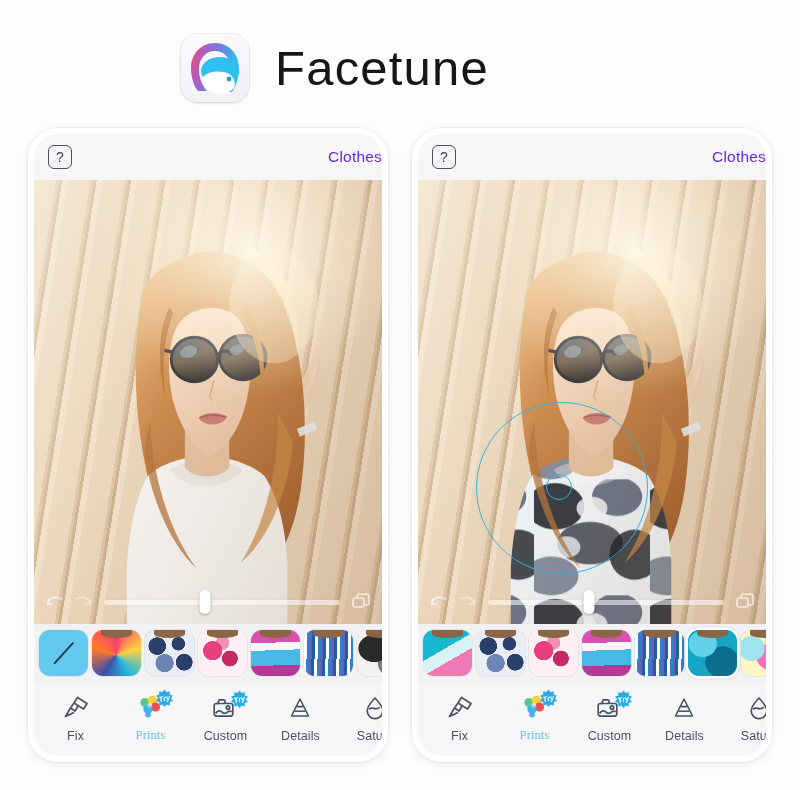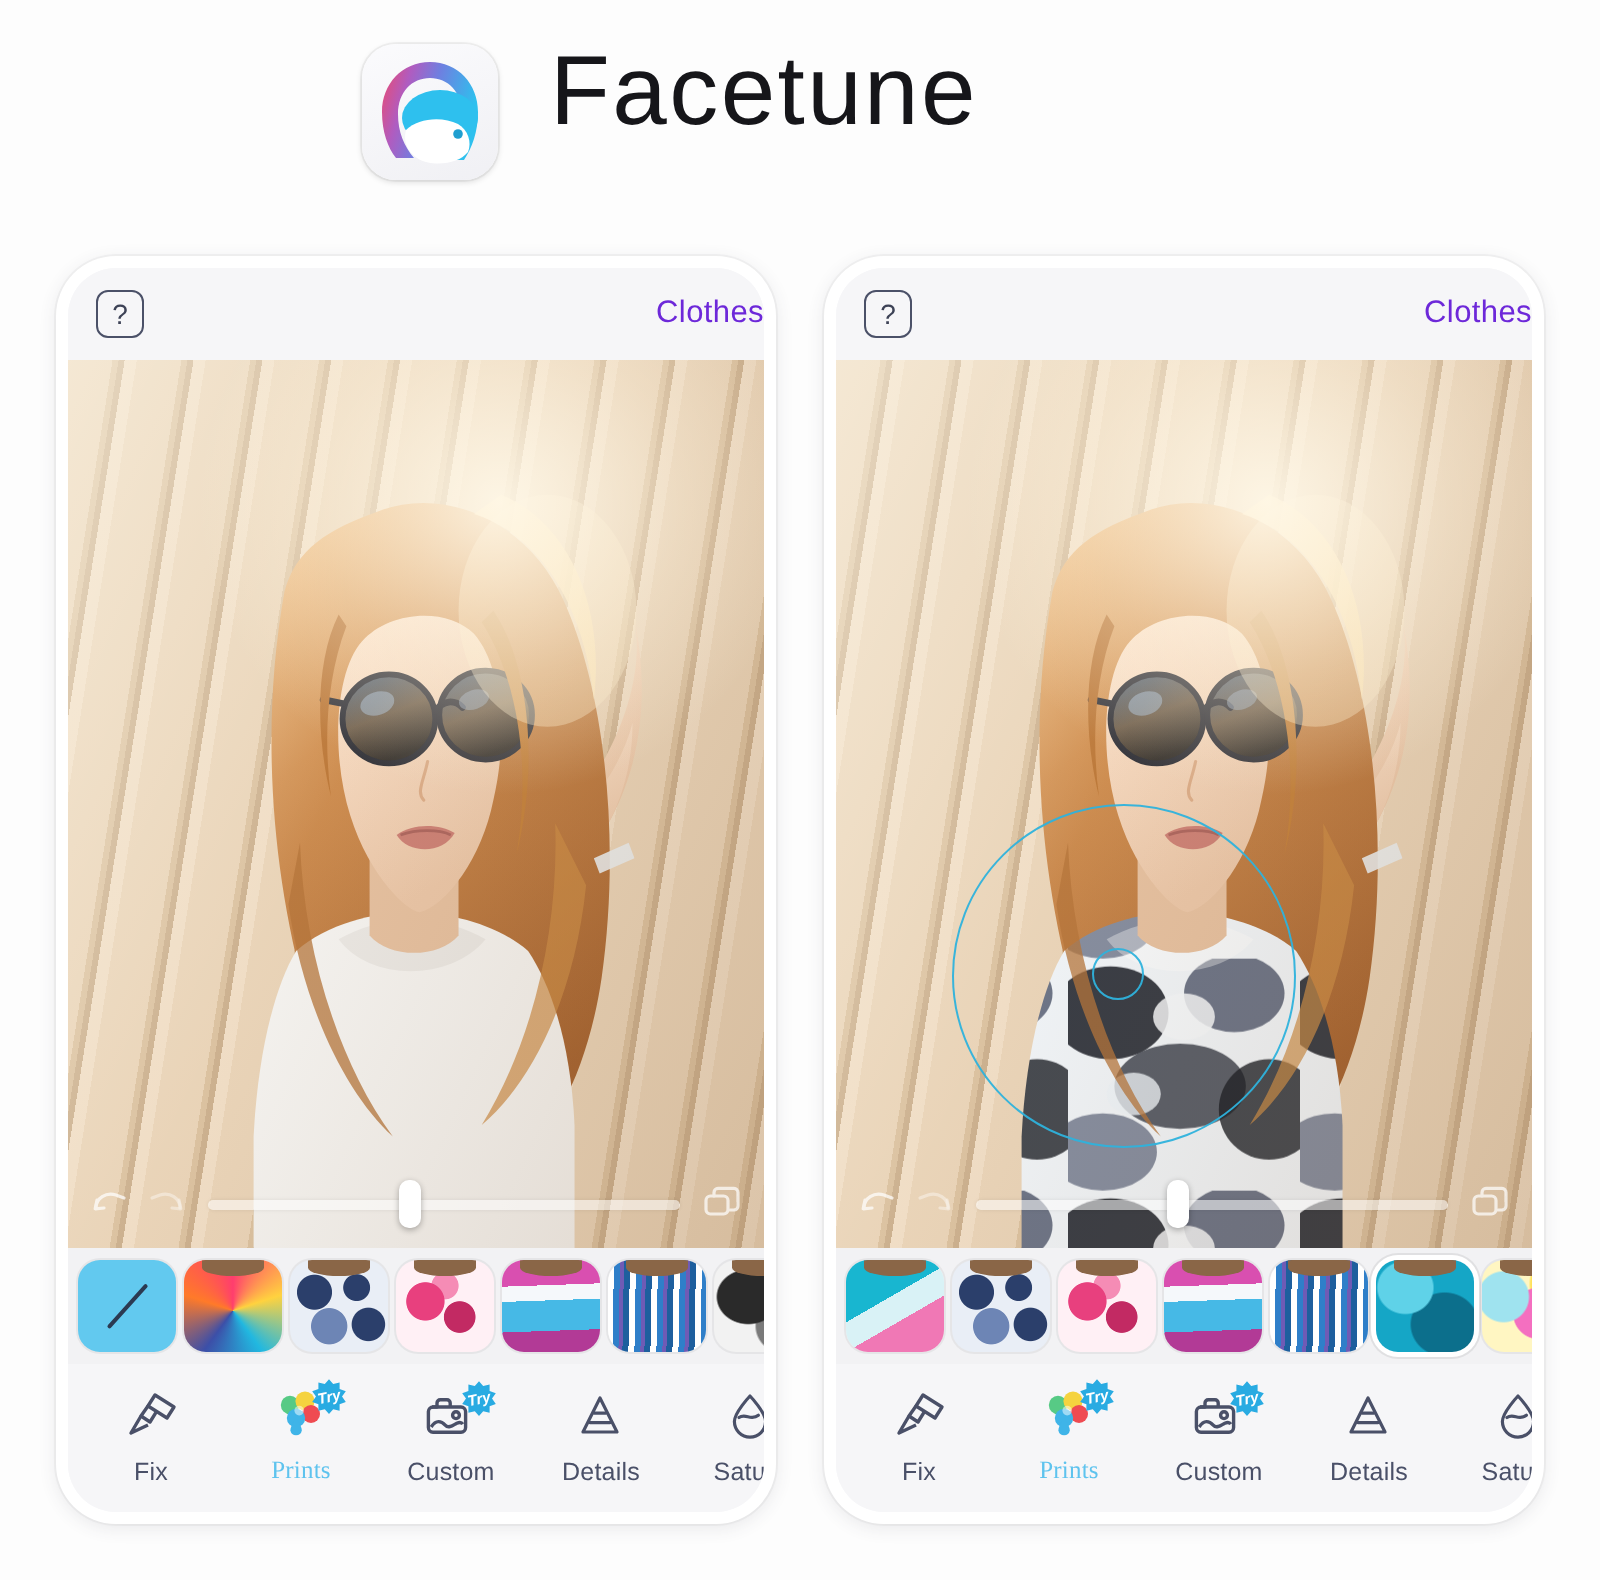--- a/index.html
+++ b/index.html
@@ -19,21 +19,21 @@
     background: #fdfdfd;
   }
 
   
   .brand {
     position: absolute;
     left: 0; top: 22px;
     width: 670px;
     height: 92px;
     display: flex;
-    align-items: flex-start;
+    align-items: center;
     justify-content: center;
     gap: 26px;
   }
   .brand-logo {
     width: 68px; height: 68px;
     border-radius: 17px;
     background: linear-gradient(160deg,#fbfbfd 0%, #f0f0f4 100%);
     box-shadow: 0 1px 3px rgba(0,0,0,0.14), 0 0 0 1px rgba(0,0,0,0.045);
     position: relative;
     overflow: hidden;

